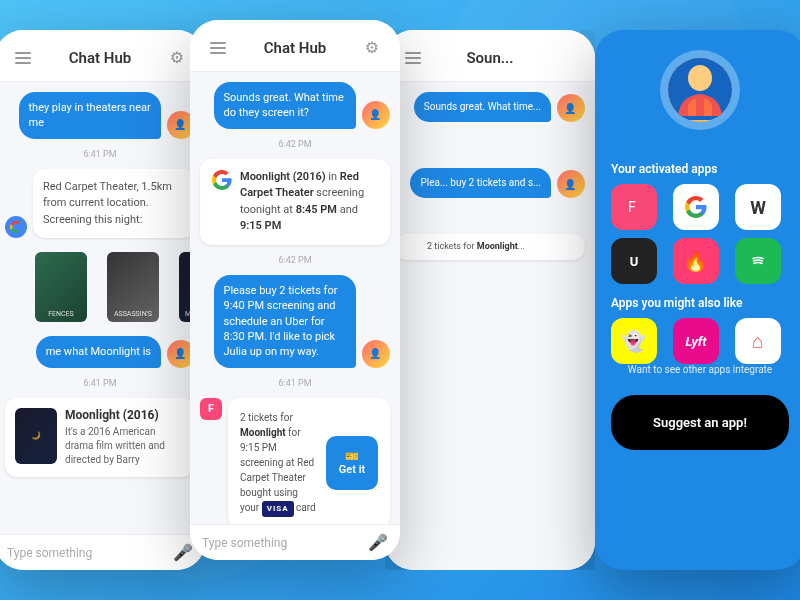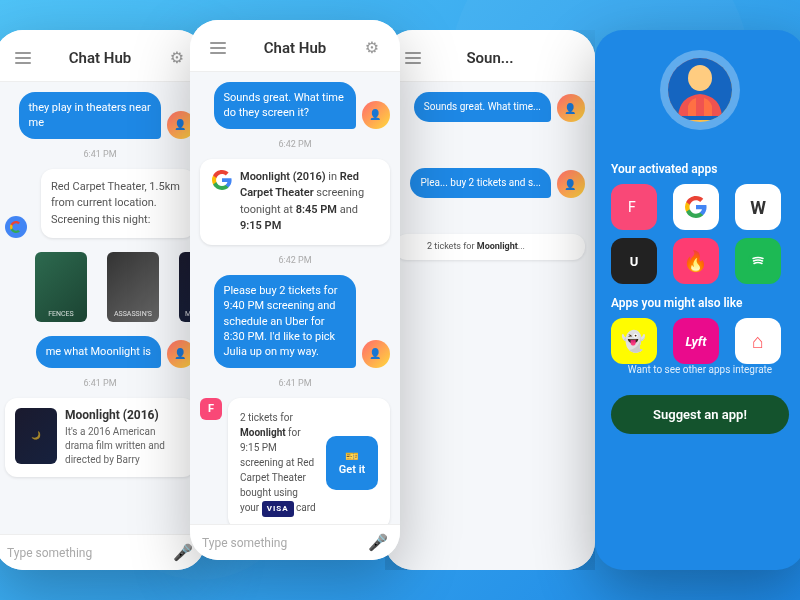--- a/index.html
+++ b/index.html
@@ -126,21 +126,21 @@
     .msg-right {
       display: flex;
       justify-content: flex-end;
       align-items: flex-end;
       gap: 6px;
     }
     .msg-left {
       display: flex;
       justify-content: flex-start;
       align-items: flex-end;
-      gap: 14px;
+      gap: 6px;
     }
 
     .bubble {
       padding: 8px 10px;
       border-radius: 16px;
       font-size: 11px;
       line-height: 1.4;
       max-width: 75%;
     }
 
@@ -400,24 +400,24 @@
     .app-wikipedia { background: white; color: #333; font-size: 18px; font-weight: 700; }
     .app-uber { background: #222; color: white; font-size: 14px; font-weight: 700; }
     .app-tinder { background: #fe3c72; color: white; }
     .app-spotify { background: #1db954; color: white; }
     .app-snapchat { background: #fffc00; color: #333; }
     .app-lyft { background: #ea0b8c; color: white; font-size: 14px; font-weight: 700; }
     .app-airbnb { background: white; color: #ff5a5f; font-size: 16px; }
 
     .suggest-btn {
       margin: 14px 16px 10px;
-      background: #14532d;
+      background: #000000;
       color: white;
       border-radius: 24px;
-      padding: 12px 20px;
+      padding: 20px 20px;
       font-size: 13px;
       font-weight: 600;
       text-align: center;
       cursor: pointer;
     }
 
     .integrate-text {
       font-size: 10px;
       color: rgba(255,255,255,0.85);
       padding: 0 16px 6px;

